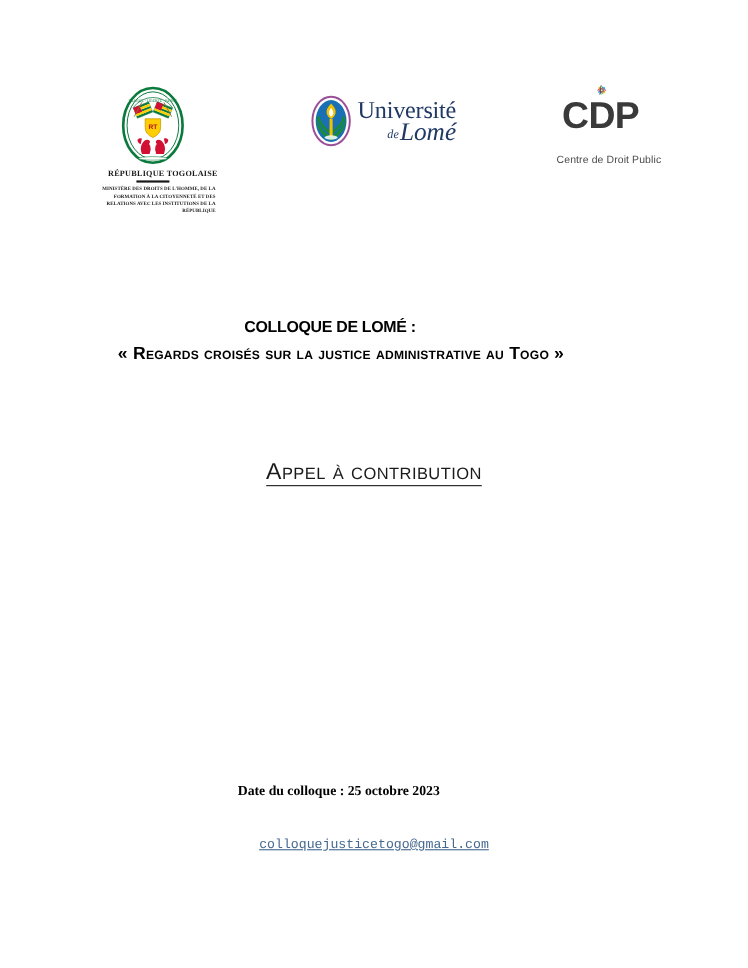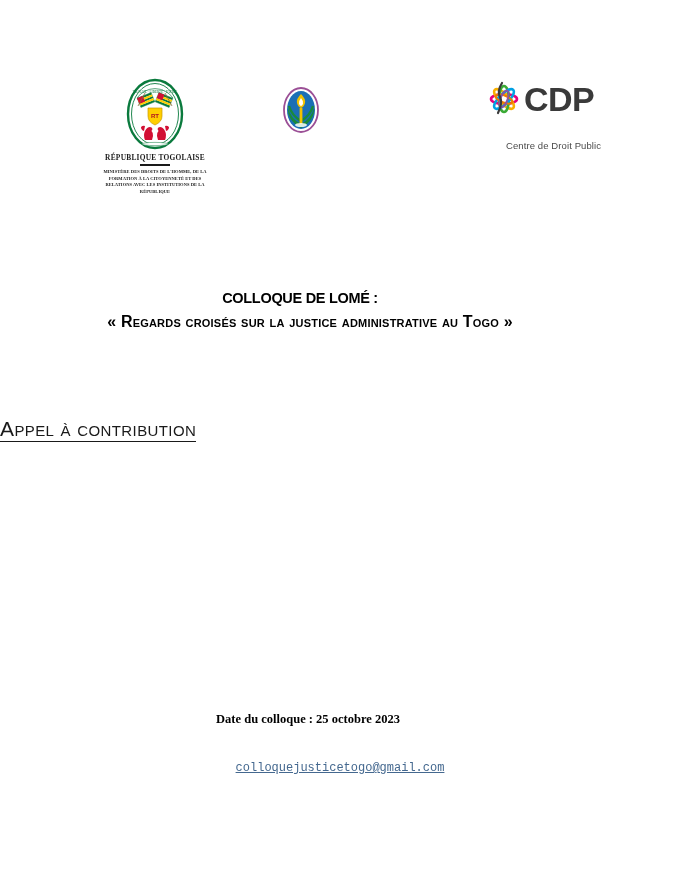--- a/index.html
+++ b/index.html
@@ -21,24 +21,24 @@
     position: absolute;
     top: 70px;
     left: 0;
     width: 680px;
     height: 130px;
   }
 
   
   .togo-block {
     position: absolute;
-    left: 96px;
+    left: 80px;
     top: 8px;
     width: 118px;
-    text-align: center;
+    text-align: right;
   }
   .togo-emblem {
     width: 60px;
     height: 72px;
     margin: 0 auto;
     display: block;
   }
   .togo-country {
     font-family: "Liberation Serif", serif;
     font-size: 7.4px;
@@ -109,20 +109,21 @@
   .cdp-block {
     position: absolute;
     left: 482px;
     top: 6px;
     width: 130px;
   }
   .cdp-top {
     display: flex;
     align-items: center;
     height: 46px;
+    flex-direction: column;
   }
   .cdp-mark {
     width: 44px;
     height: 44px;
     display: block;
   }
   .cdp-letters {
     font-family: "Liberation Sans", sans-serif;
     font-size: 34px;
     font-weight: bold;
@@ -164,21 +165,21 @@
     font-weight: bold;
     font-variant: small-caps;
     color: #000000;
     letter-spacing: 0.2px;
   }
   .call-heading {
     position: absolute;
     top: 417px;
     left: 0;
     width: 680px;
-    text-align: left;
+    text-align: center;
     font-family: "Liberation Sans", sans-serif;
     font-size: 21px;
     font-variant: small-caps;
     color: #1a1a1a;
     letter-spacing: 0.4px;
   }
   .call-heading span {
     border-bottom: 1px solid #1a1a1a;
     padding-bottom: 1px;
   }
@@ -264,20 +265,24 @@
       <svg class="ul-emblem" viewBox="0 0 40 48">
         <ellipse cx="20" cy="24" rx="17" ry="22" fill="#ffffff" stroke="#9b4f96" stroke-width="1.8"></ellipse>
         <ellipse cx="20" cy="24" rx="14" ry="19" fill="#1b6fb5"></ellipse>
         <path d="M7 22 q-1 12 13 20 q14 -8 13 -20 q-3 11 -13 16 q-10 -5 -13 -16 z" fill="#1a8a3c"></path>
         <path d="M8 20 q3 10 12 15 q9 -5 12 -15" fill="none" stroke="#1a8a3c" stroke-width="2.4"></path>
         <rect x="18.6" y="22" width="2.8" height="16" fill="#f2c200"></rect>
         <path d="M20 8 q5 5 4 9 q-1 4 -4 5 q-3 -1 -4 -5 q-1 -4 4 -9 z" fill="#f2c200"></path>
         <path d="M20 12 q2.5 3 2 5.5 q-0.5 2 -2 2.6 q-1.5 -0.6 -2 -2.6 q-0.5 -2.5 2 -5.5 z" fill="#ffffff"></path>
         <ellipse cx="20" cy="39" rx="6" ry="2" fill="#ffffff" opacity="0.85"></ellipse>
       </svg>
+      <div class="ul-words">
+        <span class="ul-line1">Université</span>
+        <span class="ul-line2"><span class="ul-de">de</span><span class="ul-lome">Lomé</span></span>
+      </div>
     </div>
 
     <div class="cdp-block">
       <div class="cdp-top">
         <svg class="cdp-mark" viewBox="0 0 44 44">
           <g transform="translate(22,22)">
             <ellipse rx="13" ry="5" fill="none" stroke="#e6007e" stroke-width="2.6" transform="rotate(0)"></ellipse>
             <ellipse rx="13" ry="5" fill="none" stroke="#f9b000" stroke-width="2.6" transform="rotate(45)"></ellipse>
             <ellipse rx="13" ry="5" fill="none" stroke="#3aaa35" stroke-width="2.6" transform="rotate(90)"></ellipse>
             <ellipse rx="13" ry="5" fill="none" stroke="#00a0e3" stroke-width="2.6" transform="rotate(135)"></ellipse>

